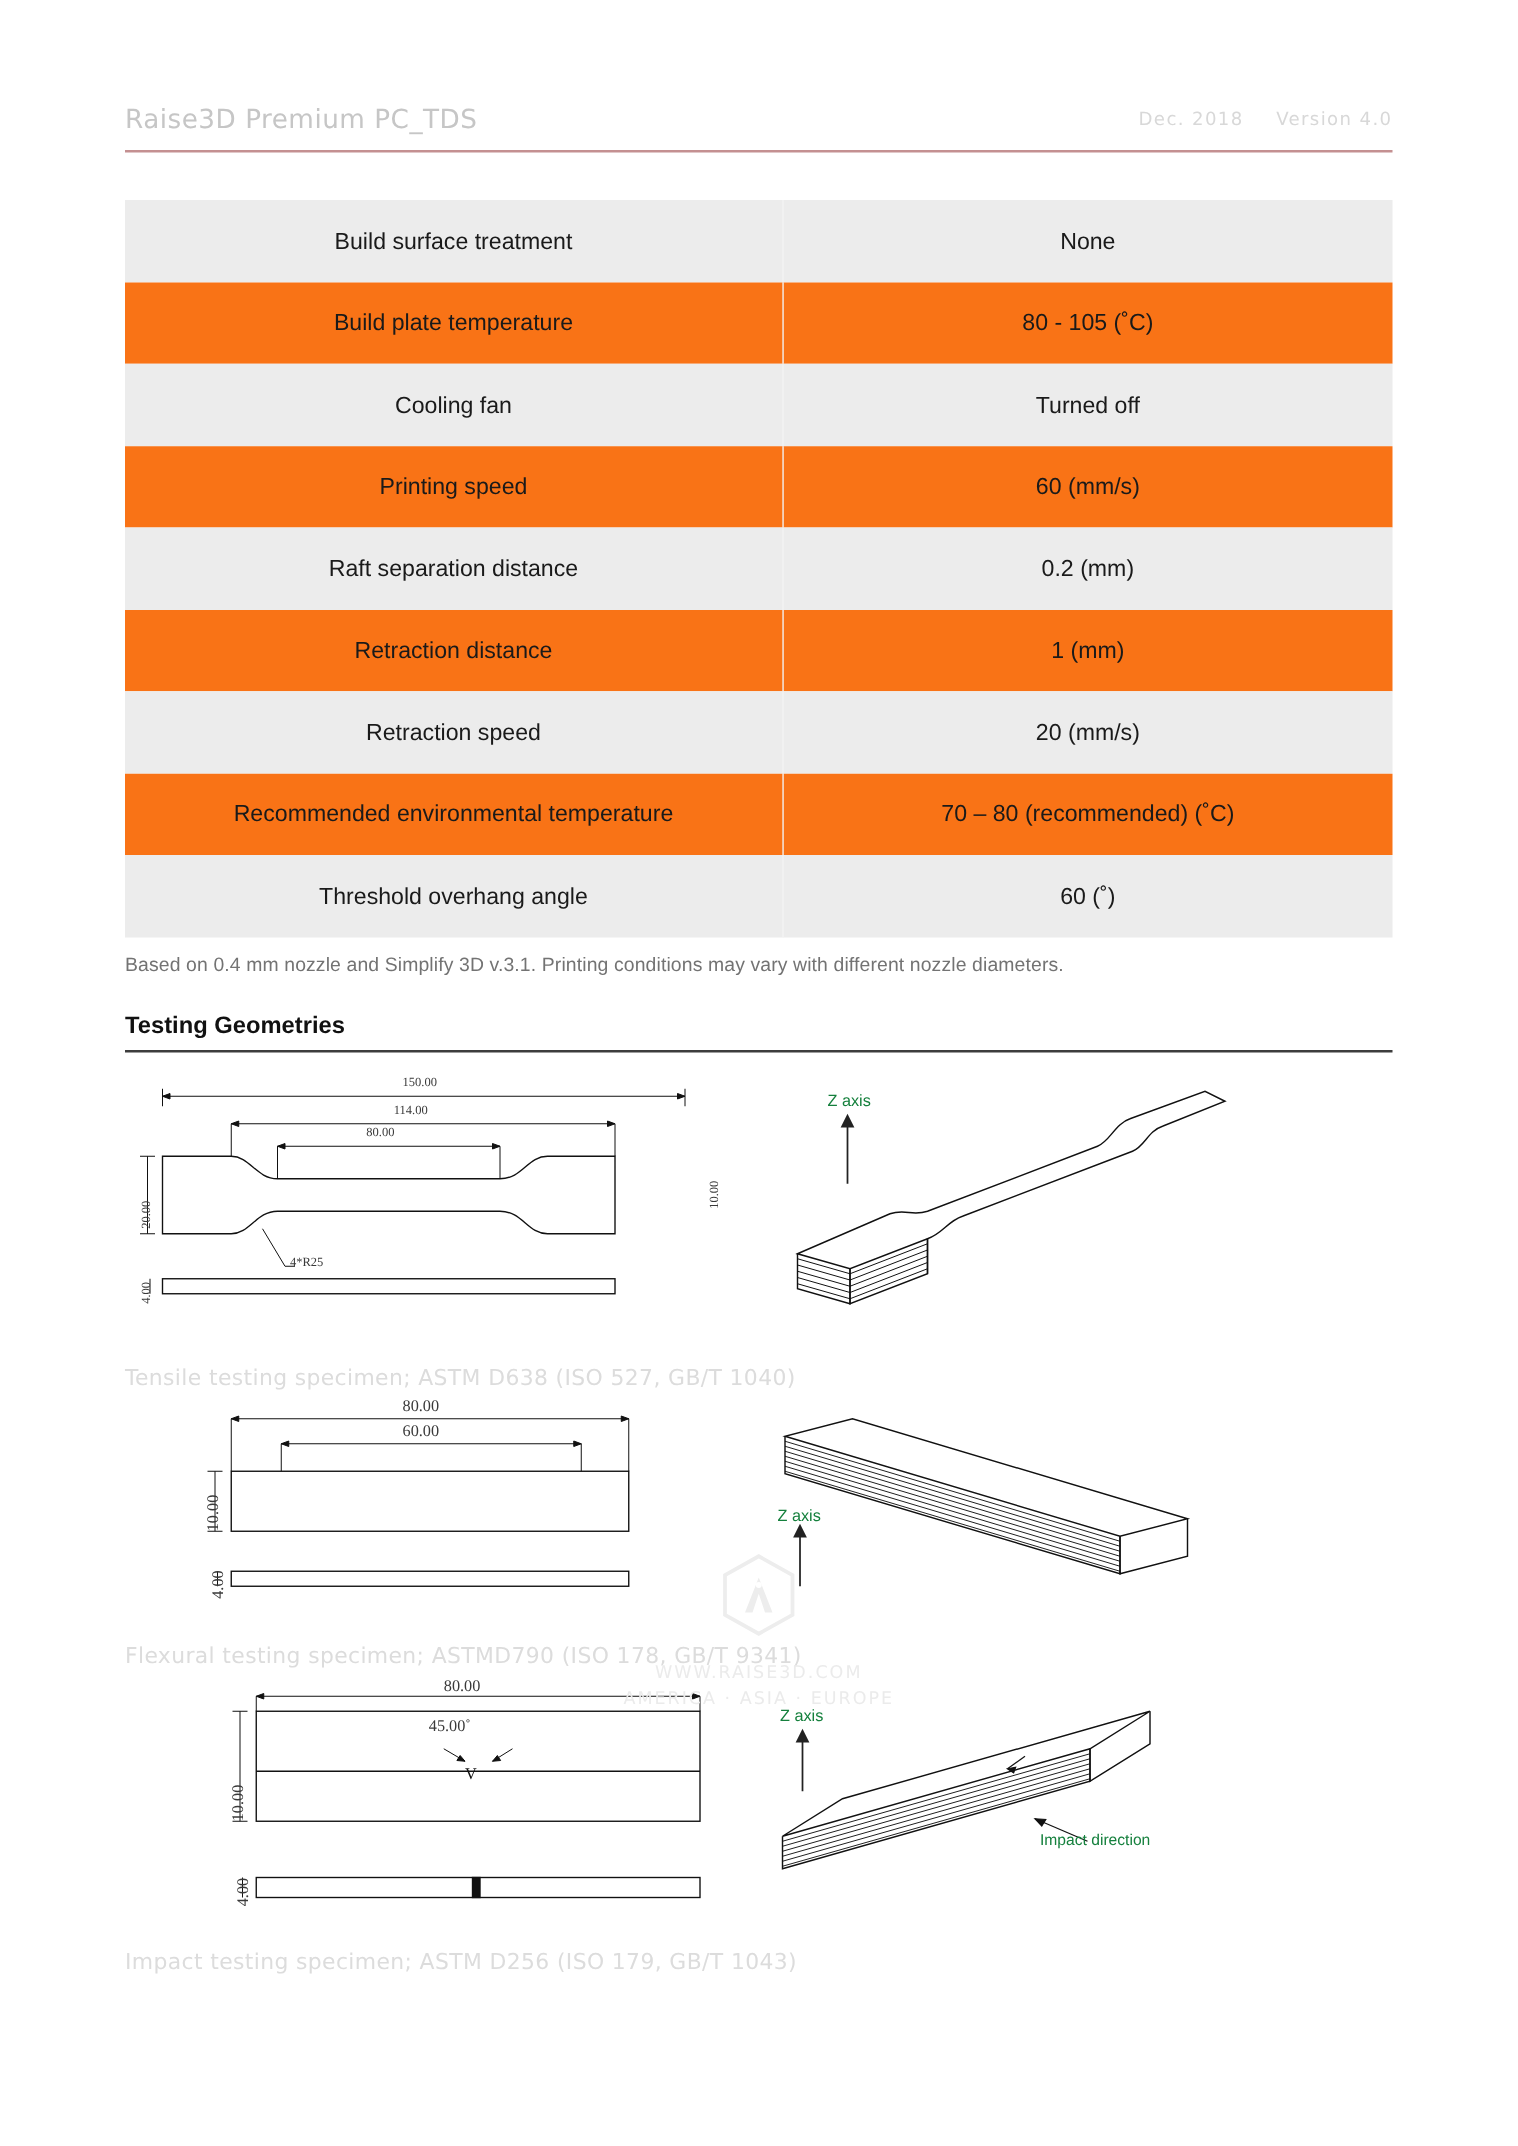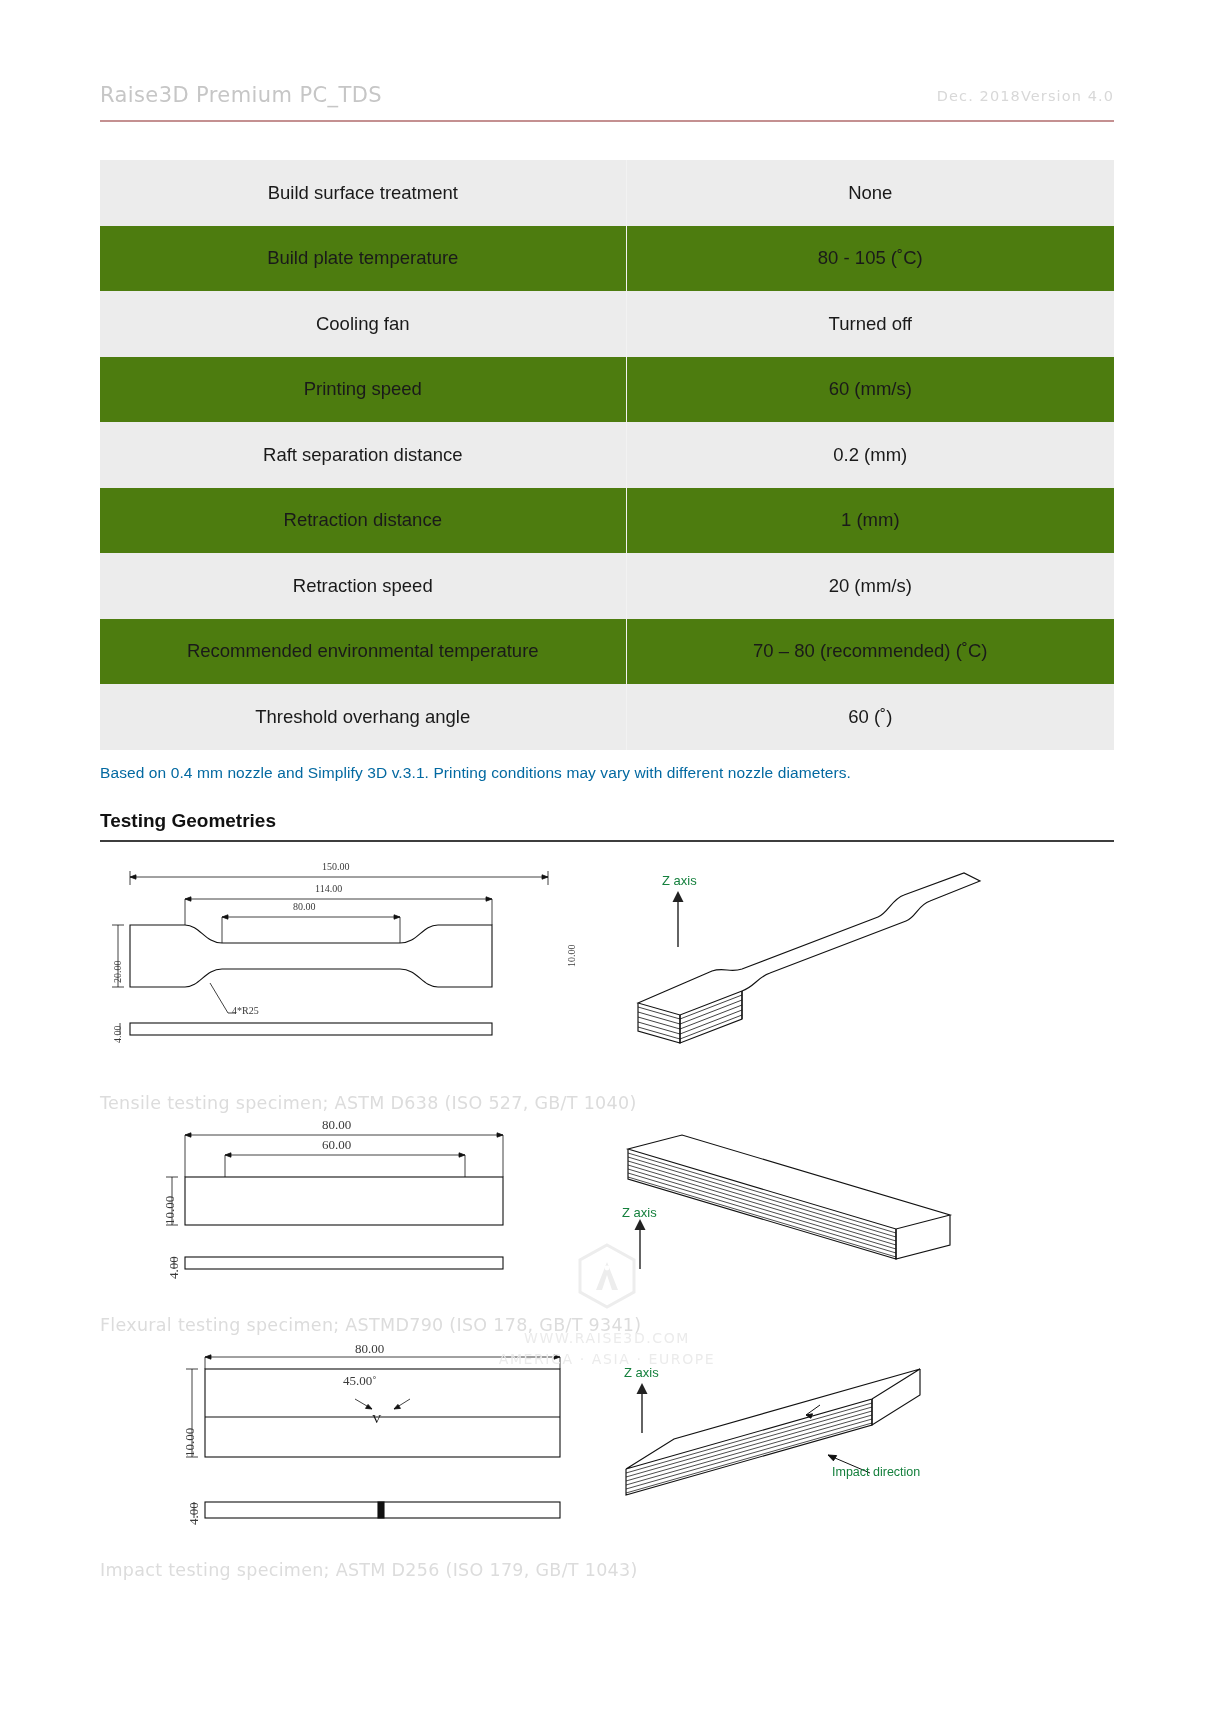--- a/index.html
+++ b/index.html
@@ -34,20 +34,21 @@
   }
   .header-title {
     font-size: 21px;
     color: #c6c6c6;
     letter-spacing: 0.4px;
     line-height: 1;
     font-family: "DejaVu Sans", sans-serif;
   }
   .header-meta {
     display: flex;
+    gap: 26px;
     font-size: 14.5px;
     color: #d8d8d8;
     letter-spacing: 1.1px;
     line-height: 1;
     padding-bottom: 3px;
     font-family: "DejaVu Sans", sans-serif;
   }
   .header-rule {
     height: 2px;
     background: #c49091;
@@ -66,34 +67,34 @@
     font-size: 18.5px;
     text-align: center;
     vertical-align: middle;
     padding: 16px;
     border: none;
   }
   .spec-table tr.shaded td {
     background: #ececec;
   }
   .spec-table tr.plain td {
-    background: #4d7c0f;
+    background: #f97316;
   }
   .spec-table td.col-label {
     width: 52%;
     border-right: 1px solid #f2f2f2;
   }
   .spec-table td.col-value {
     width: 48%;
   }
 
   .table-note {
     margin-top: 14px;
     font-size: 15.5px;
-    color: #0369a1;
+    color: #737373;
     letter-spacing: 0.1px;
   }
 
   
   .section {
     margin-top: 28px;
   }
   .section-title {
     font-size: 19px;
     font-weight: bold;

